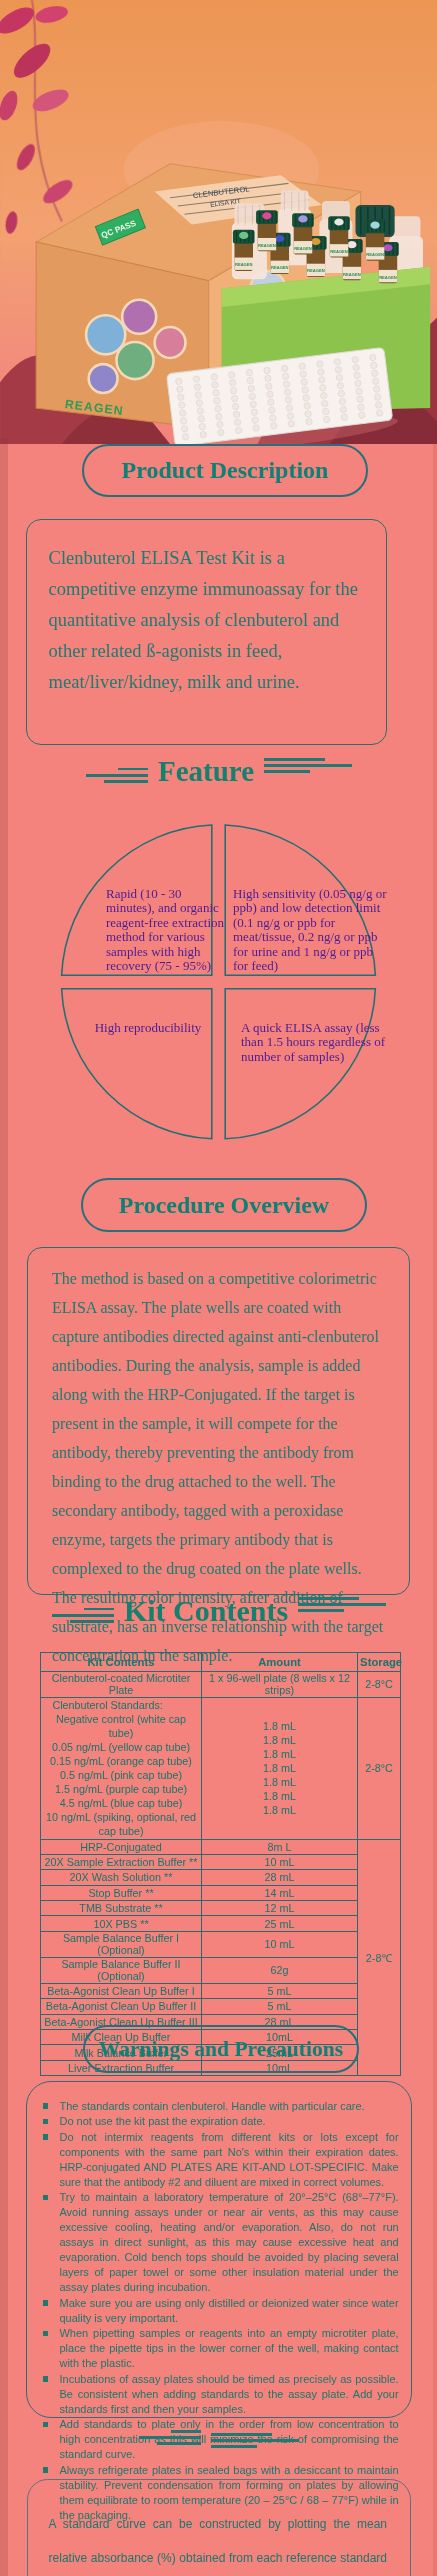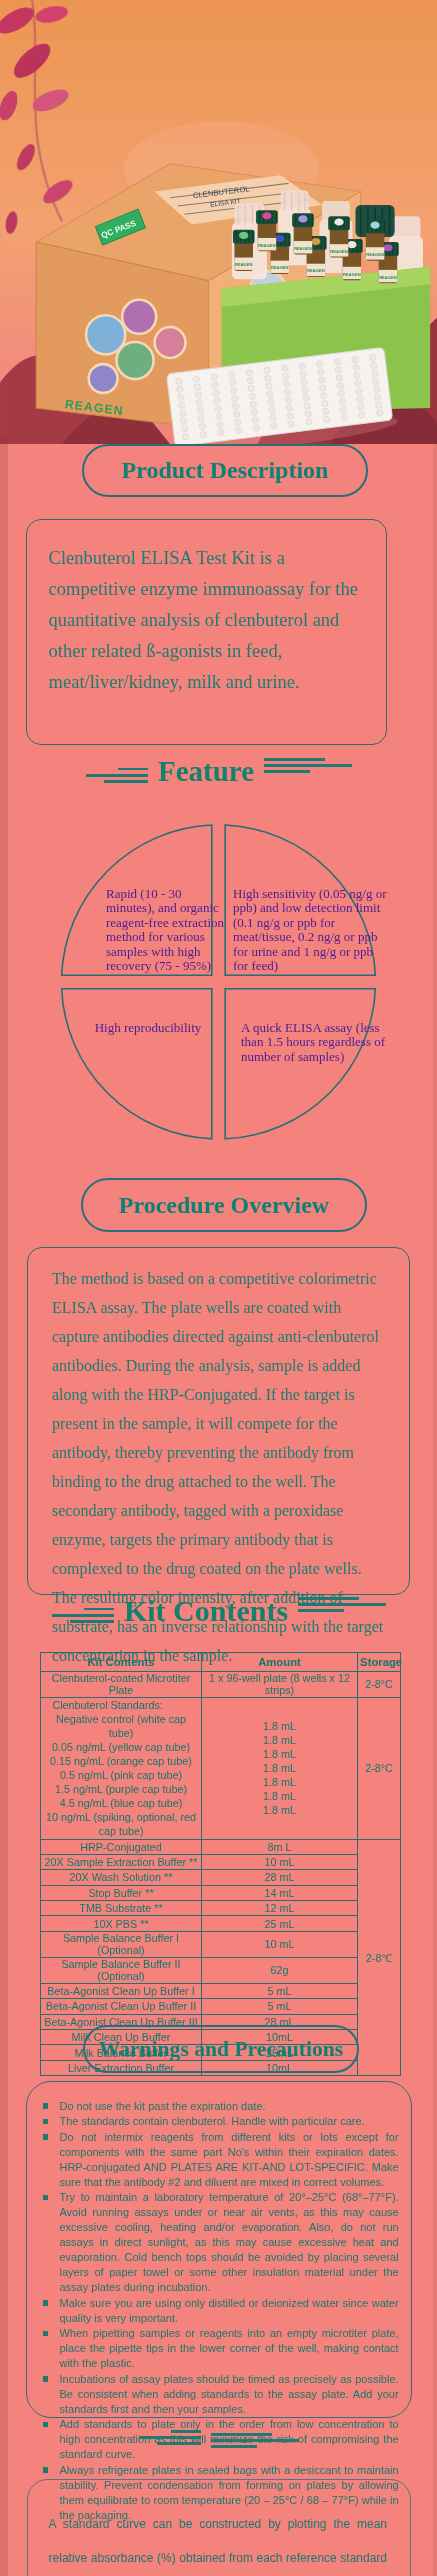--- a/index.html
+++ b/index.html
@@ -528,25 +528,25 @@
           <td>10mL</td>
         </tr>
       </tbody>
   </table>
 
   <div class="abs pill" style="left:83px;top:2025px;width:272px;height:44px;font-size:21.6px;">Warnings and Precautions</div>
   <div class="abs" id="warn-box">
     <ul id="warnings-list">
         <li>
           <span class="sq"></span>
+          <span class="btext">The standards contain clenbuterol. Handle with particular care.</span>
+        </li>
+        <li>
+          <span class="sq"></span>
           <span class="btext">Do not use the kit past the expiration date.</span>
-        </li>
-        <li>
-          <span class="sq"></span>
-          <span class="btext">The standards contain clenbuterol. Handle with particular care.</span>
         </li>
         <li>
           <span class="sq"></span>
           <span class="btext">Do not intermix reagents from different kits or lots except for components with the same part No's within their expiration dates. HRP-conjugated AND PLATES ARE KIT-AND LOT-SPECIFIC. Make sure that the antibody #2 and diluent are mixed in correct volumes.</span>
         </li>
         <li>
           <span class="sq"></span>
           <span class="btext">Try to maintain a laboratory temperature of 20°–25°C (68°–77°F). Avoid running assays under or near air vents, as this may cause excessive cooling, heating and/or evaporation. Also, do not run assays in direct sunlight, as this may cause excessive heat and evaporation. Cold bench tops should be avoided by placing several layers of paper towel or some other insulation material under the assay plates during incubation.</span>
         </li>
         <li>

